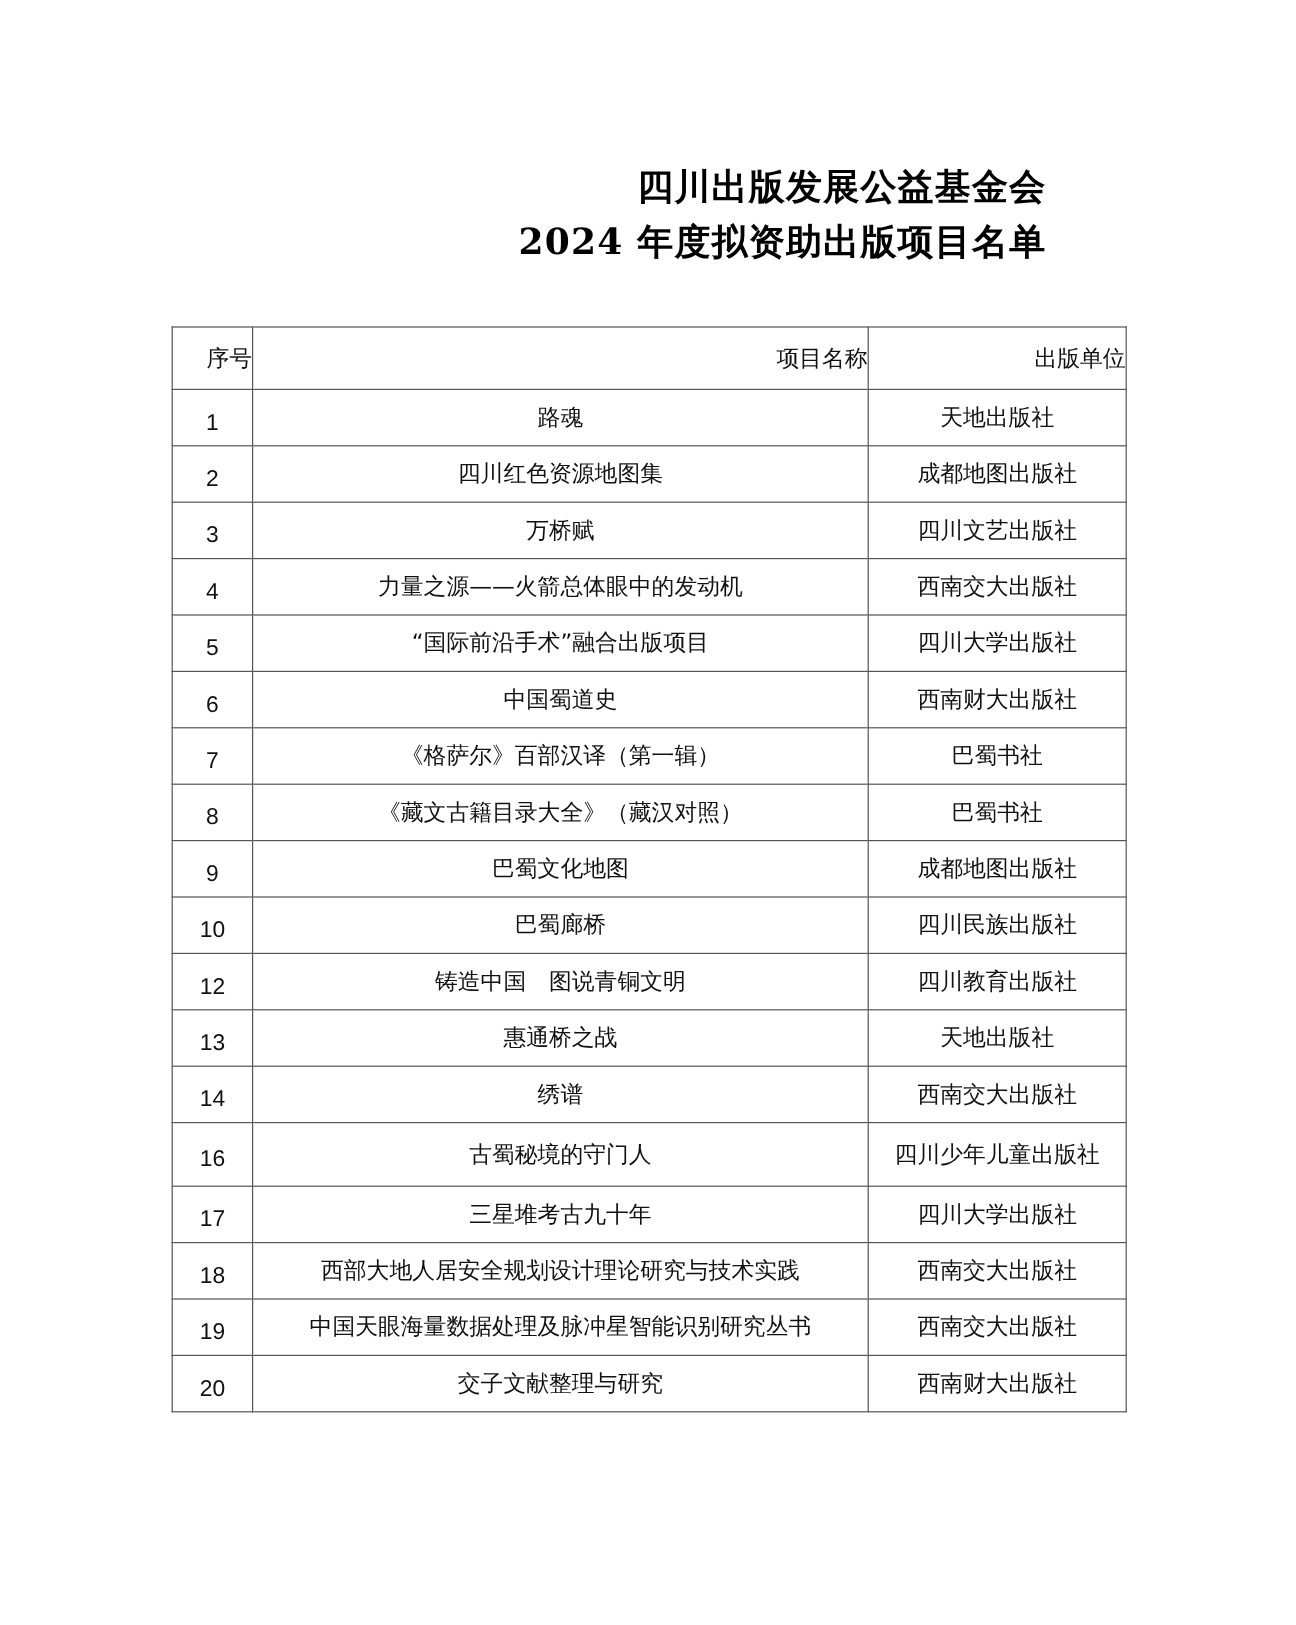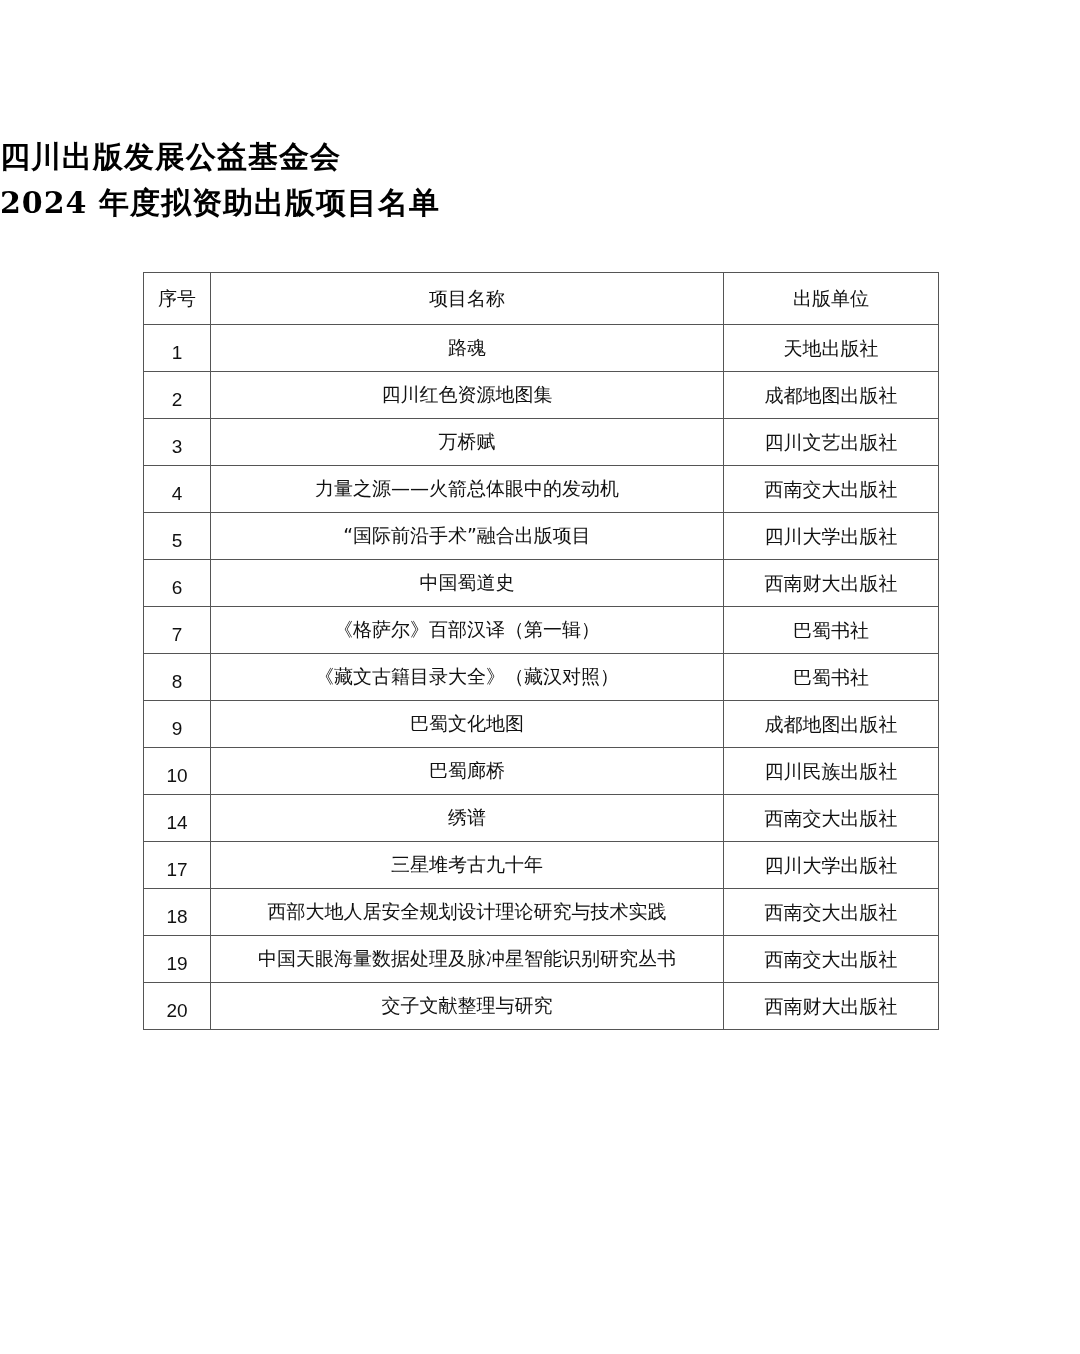--- a/index.html
+++ b/index.html
@@ -13,21 +13,21 @@
       position: relative;
       overflow: hidden;
       font-family: "DejaVu Sans", "Liberation Sans", sans-serif;
       color: #111111;
     }
     .title-block {
       position: absolute;
       top: 134px;
       left: 0;
       width: 872px;
-      text-align: left;
+      text-align: right;
       font-family: "DejaVu Serif", "Liberation Serif", serif;
       font-weight: bold;
       color: #000000;
     }
     .title-line {
       font-size: 30px;
       line-height: 46px;
       letter-spacing: 1px;
     }
     table.list {
@@ -43,20 +43,21 @@
       border: 1.5px solid #555555;
       text-align: center;
       vertical-align: middle;
       padding: 0;
       font-weight: normal;
       color: #111111;
     }
     table.list th {
       height: 51px;
       font-size: 19px;
+      text-align: right;
     }
     table.list td {
       height: 46px;
     }
     table.list td.num {
       padding-top: 10px;
       height: 36px;
       font-family: "Liberation Sans", "DejaVu Sans", sans-serif;
       font-size: 19px;
     }
@@ -139,23 +140,38 @@
       <td class="num">9</td>
       <td>巴蜀文化地图</td>
       <td class="pub">成都地图出版社</td>
     </tr>
     <tr>
       <td class="num">10</td>
       <td>巴蜀廊桥</td>
       <td class="pub">四川民族出版社</td>
     </tr>
     <tr>
+      <td class="num">12</td>
+      <td>铸造中国　图说青铜文明</td>
+      <td class="pub">四川教育出版社</td>
+    </tr>
+    <tr>
+      <td class="num">13</td>
+      <td>惠通桥之战</td>
+      <td class="pub">天地出版社</td>
+    </tr>
+    <tr>
       <td class="num">14</td>
       <td>绣谱</td>
       <td class="pub">西南交大出版社</td>
+    </tr>
+    <tr class="tall">
+      <td class="num">16</td>
+      <td>古蜀秘境的守门人</td>
+      <td class="pub" style="padding:0 14px;">四川少年儿童出版社</td>
     </tr>
     <tr>
       <td class="num">17</td>
       <td>三星堆考古九十年</td>
       <td class="pub">四川大学出版社</td>
     </tr>
     <tr>
       <td class="num">18</td>
       <td>西部大地人居安全规划设计理论研究与技术实践</td>
       <td class="pub">西南交大出版社</td>

